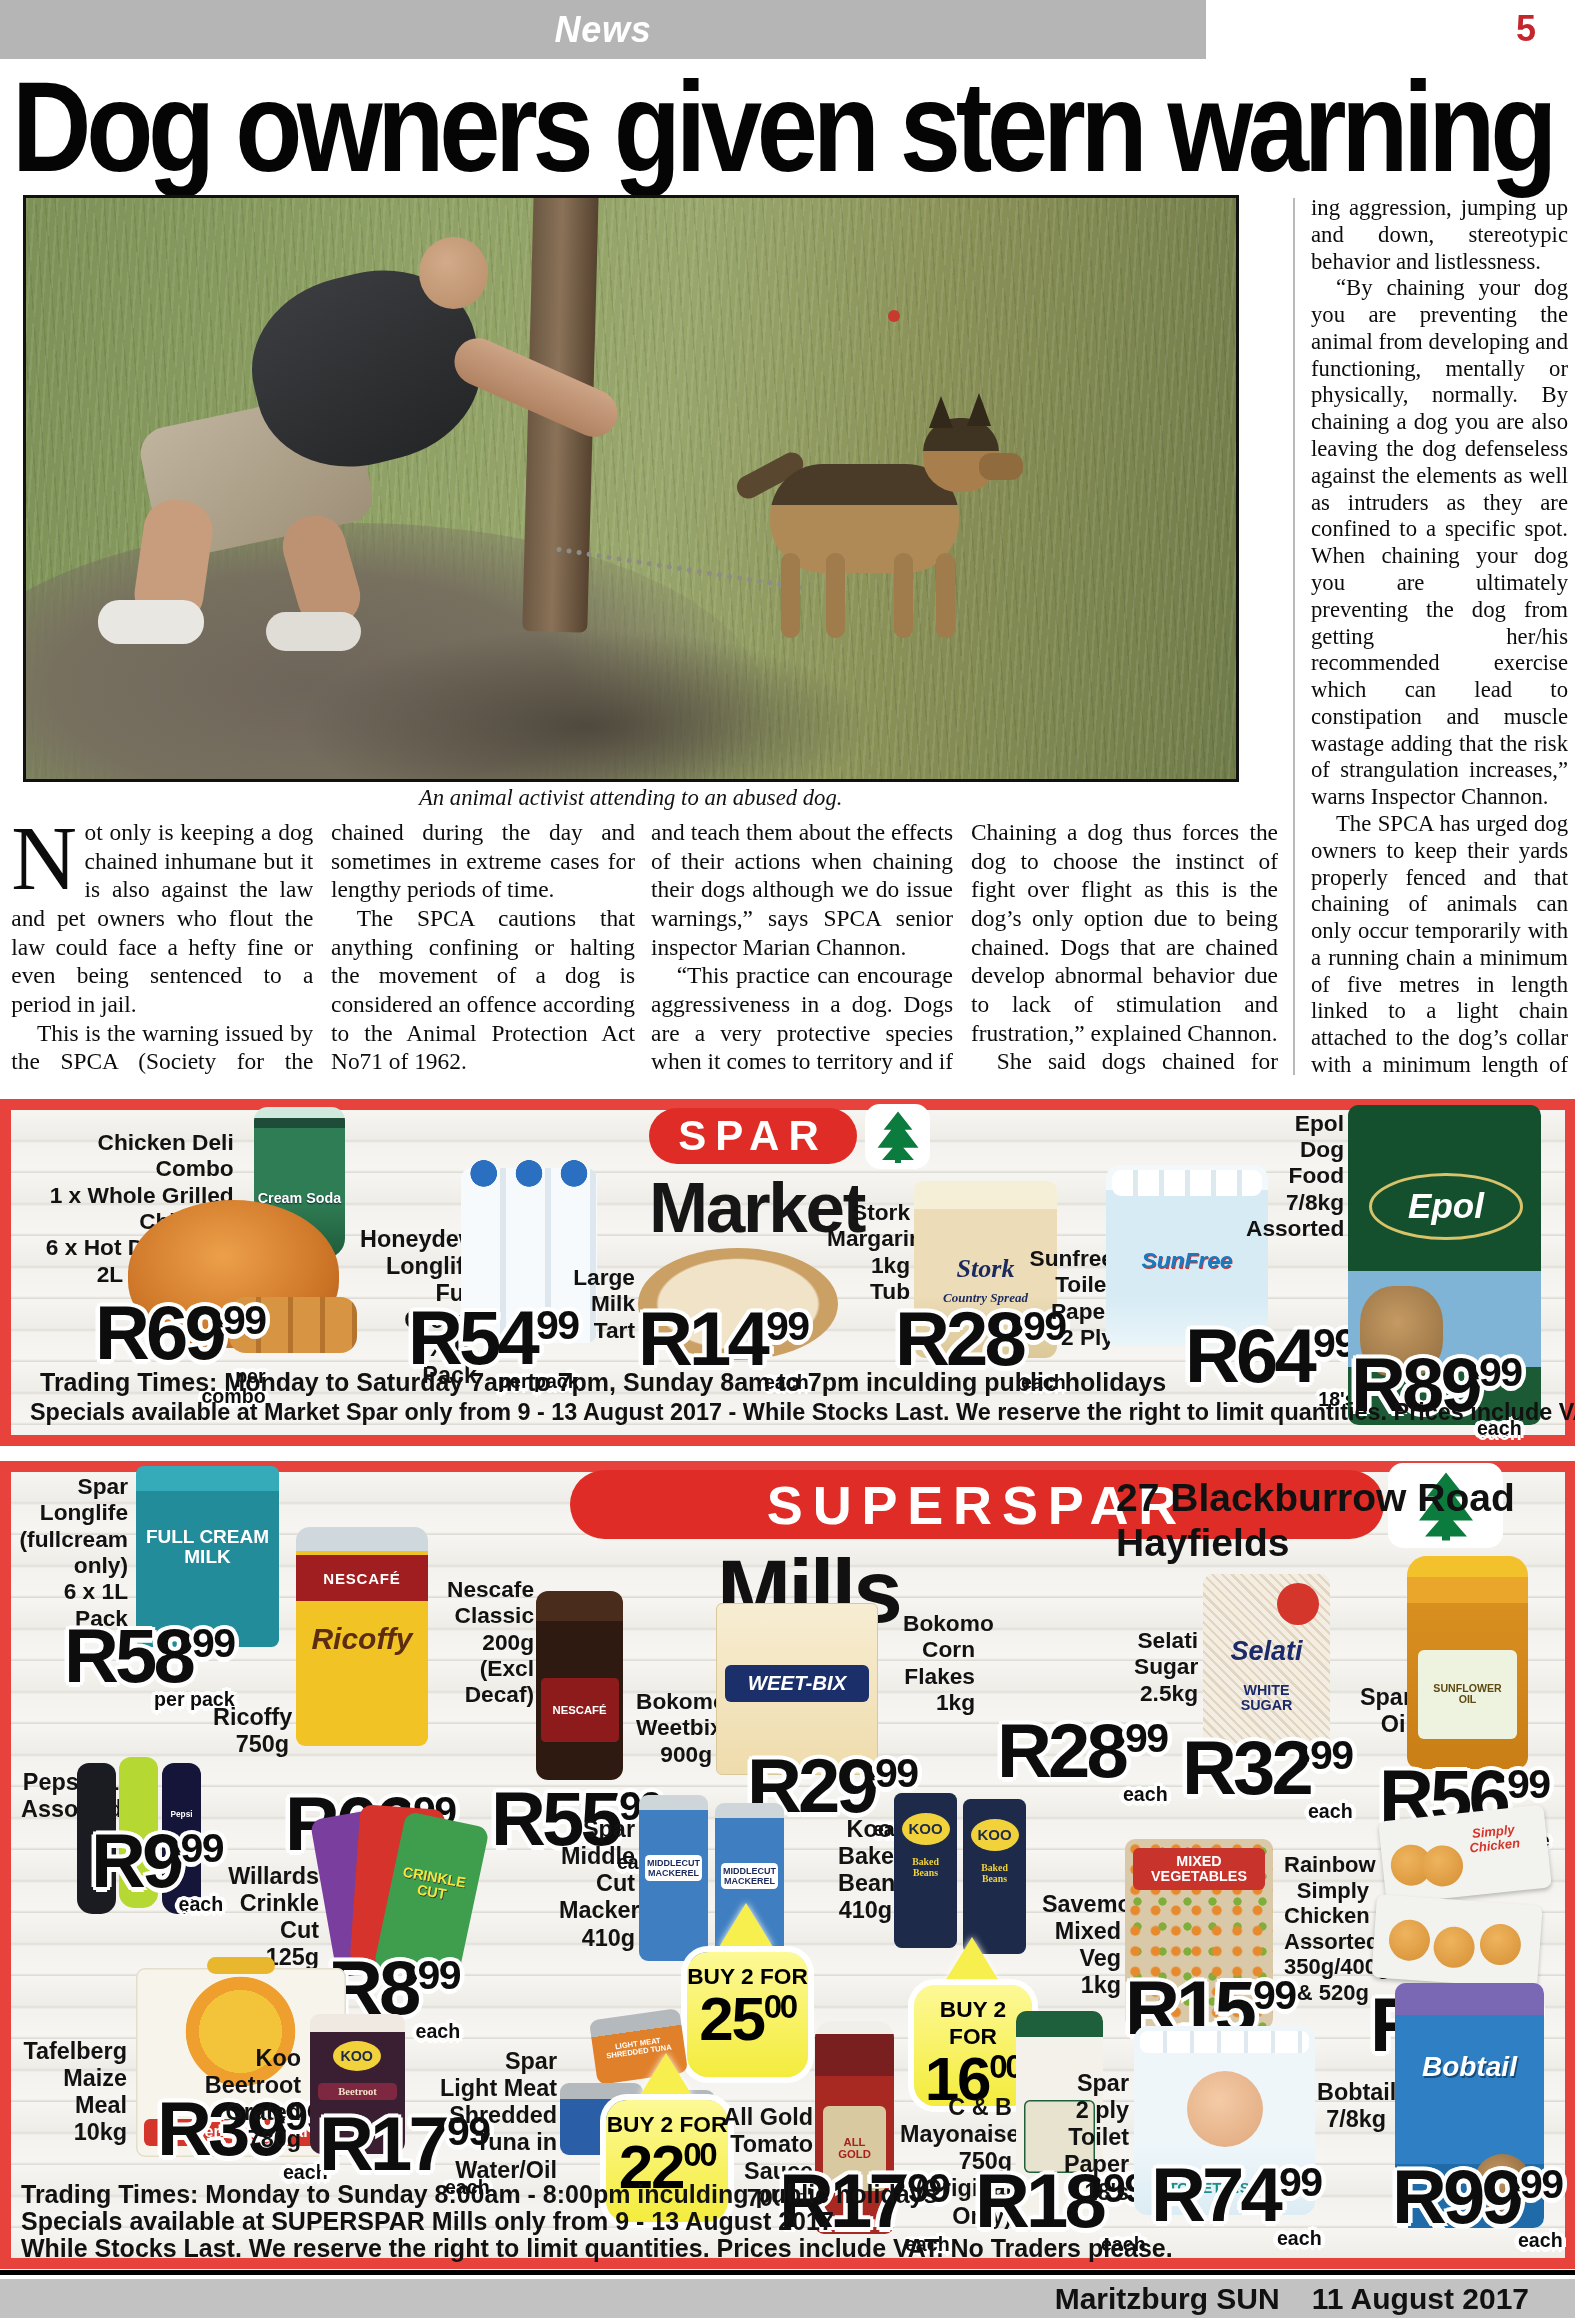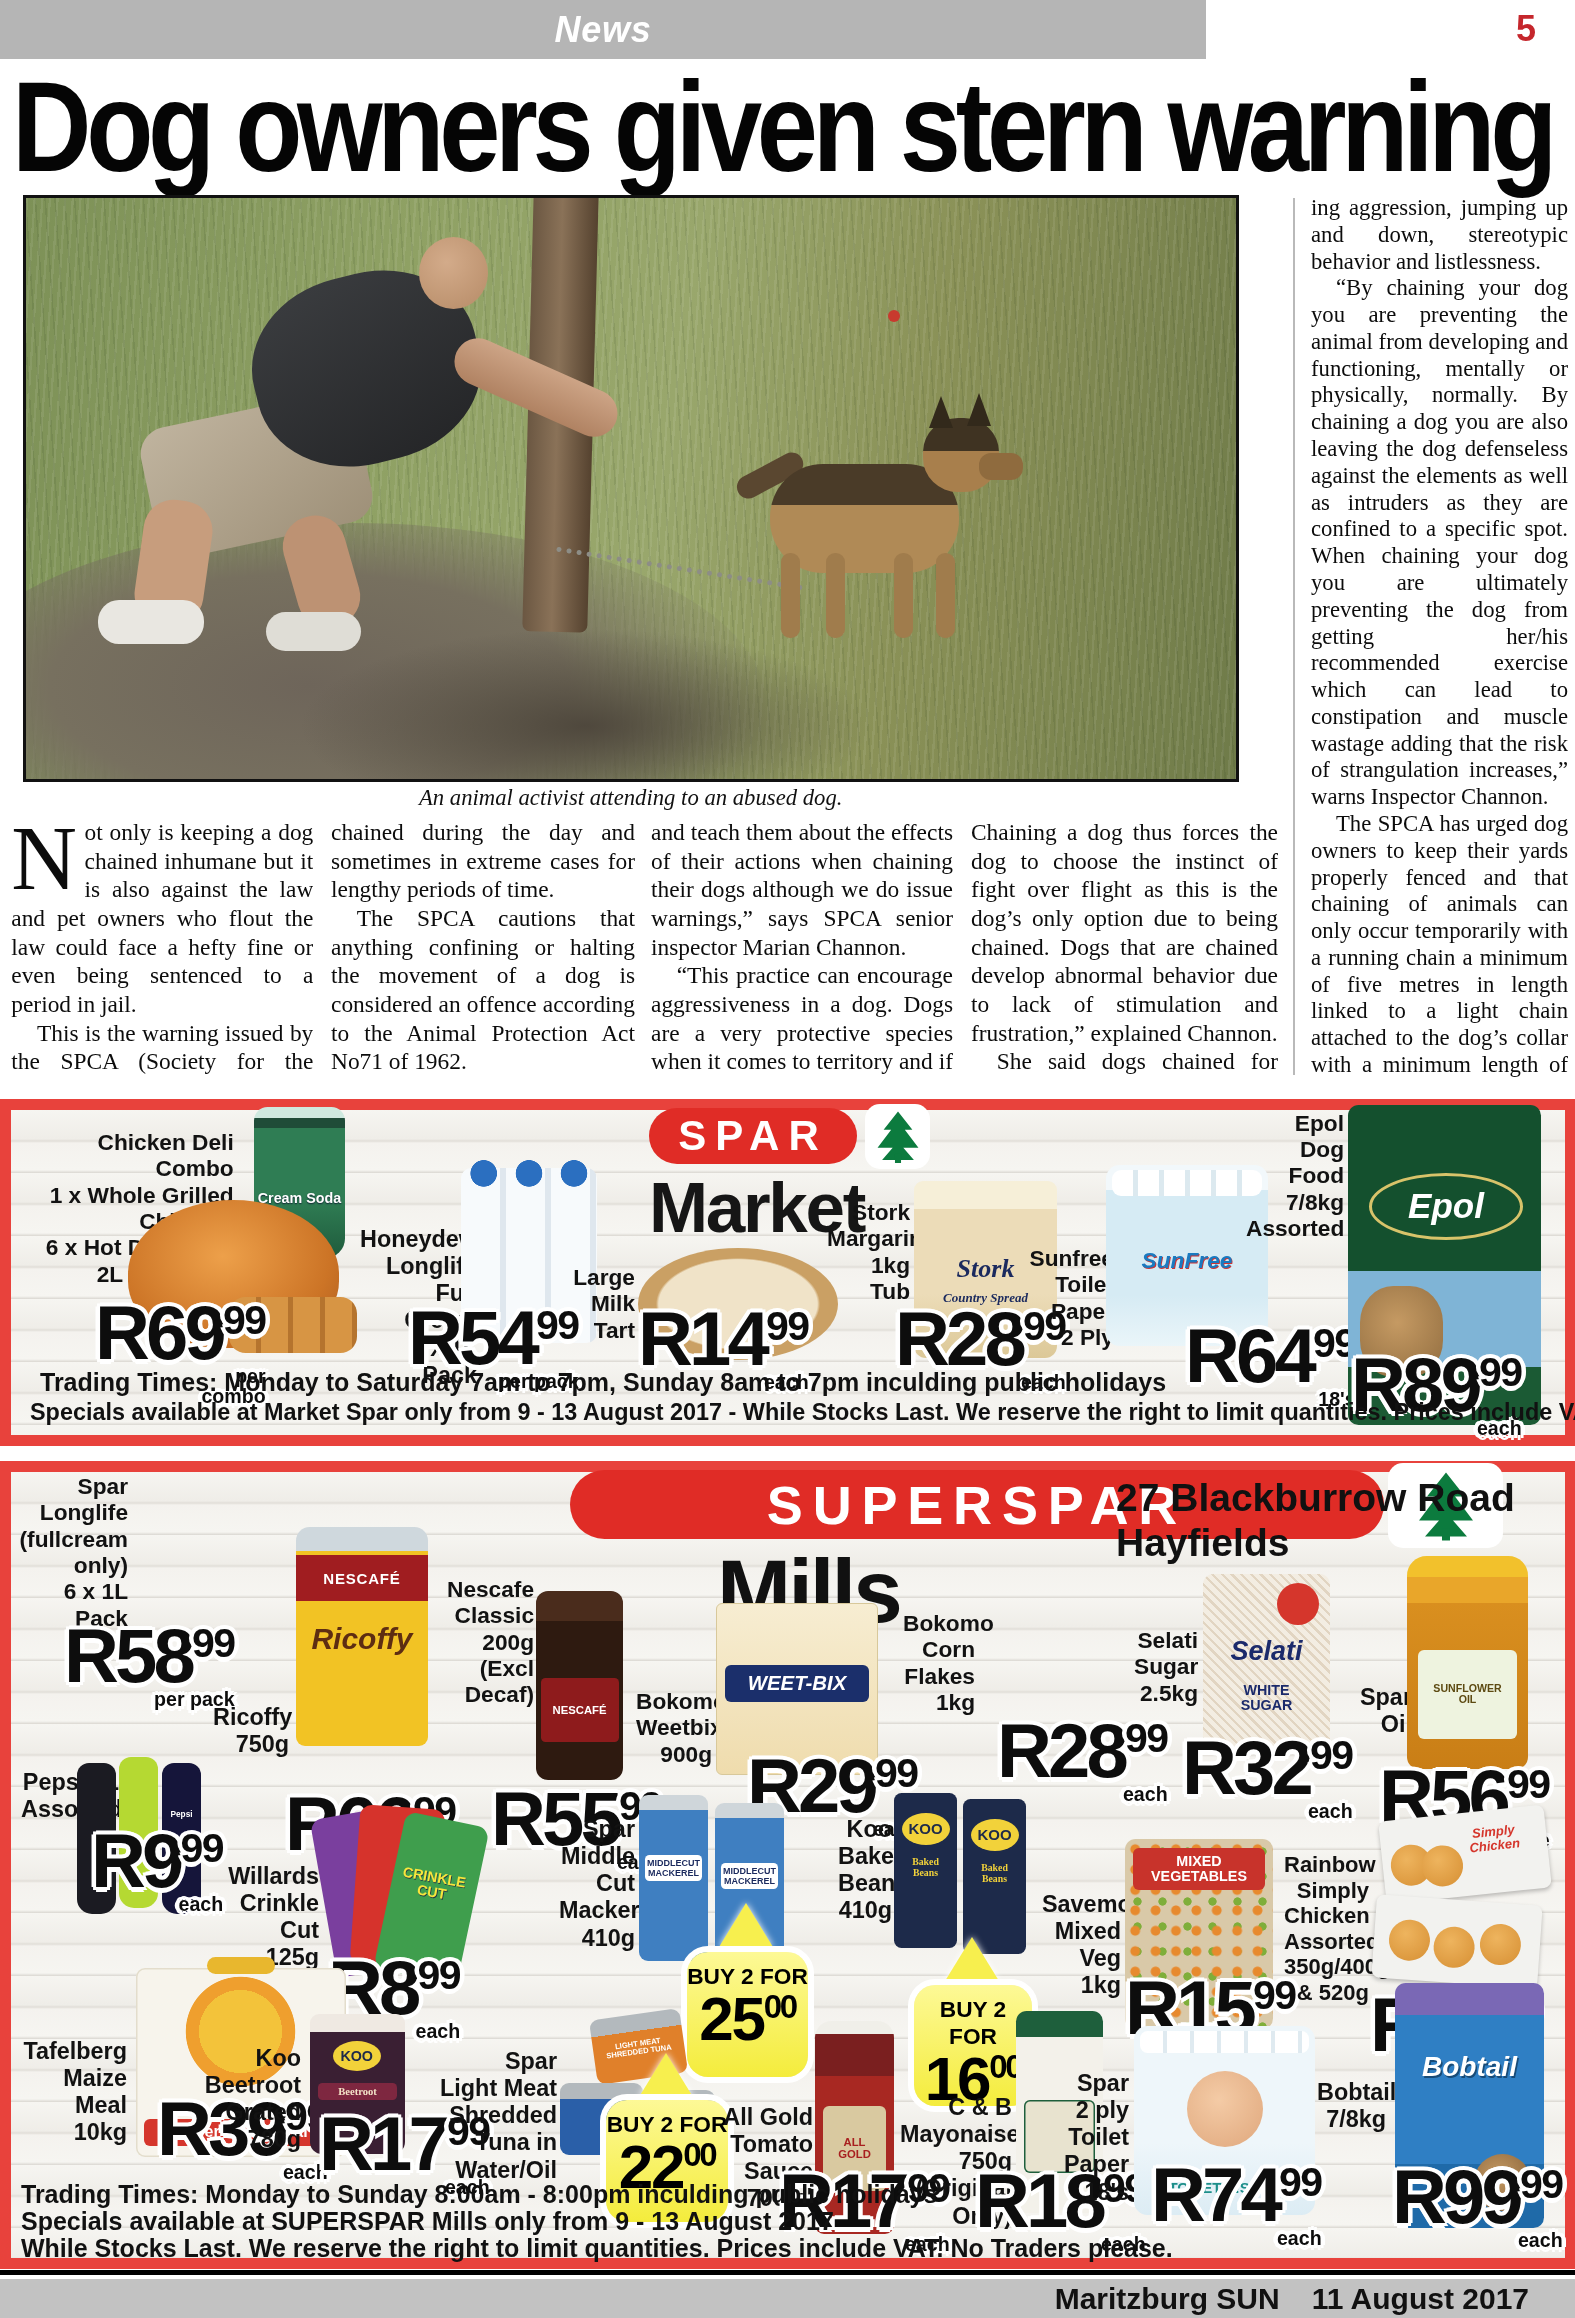--- a/index.html
+++ b/index.html
@@ -458,20 +458,24 @@
   </div>
 
   <div class="ad ad2">
     <div class="wood"></div>
 
     <div class="lab l-ll">Spar
 Longlife
 (fullcream
 only)
 6 x 1L Pack</div>
+    <div class="img i-mbox">
+      <span class="brand">FULL CREAM
+MILK</span>
+    </div>
     <div class="price pz-ll"><span class="pr-big">R58</span><span class="pr-sup">99</span><span class="pr-unit">per pack</span></div>
 
     <div class="sparbox spar2">SUPERSPAR</div>
     <div class="treebadge tree2">
       <svg width="66" height="71" viewBox="0 0 66 70">
           <polygon points="33,2 52,26 42,26 60,50 40,50 54,66 12,66 26,50 6,50 24,26 14,26" fill="#0c7b3e"></polygon>
           <rect x="29" y="58" width="8" height="12" fill="#0c7b3e"></rect>
         </svg>
     </div>
     <div class="mills mil">Mills</div>

